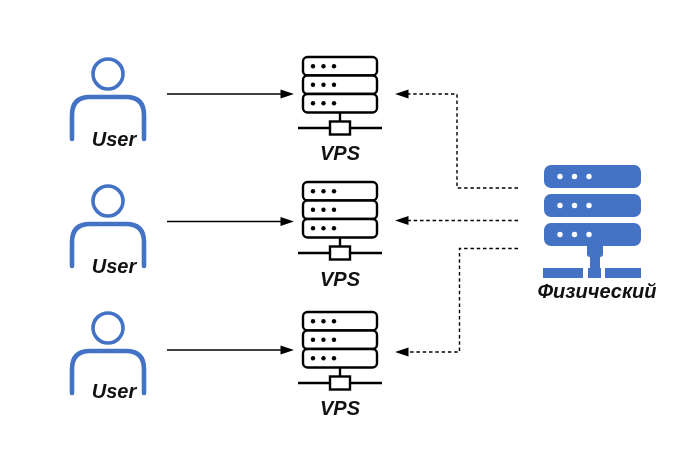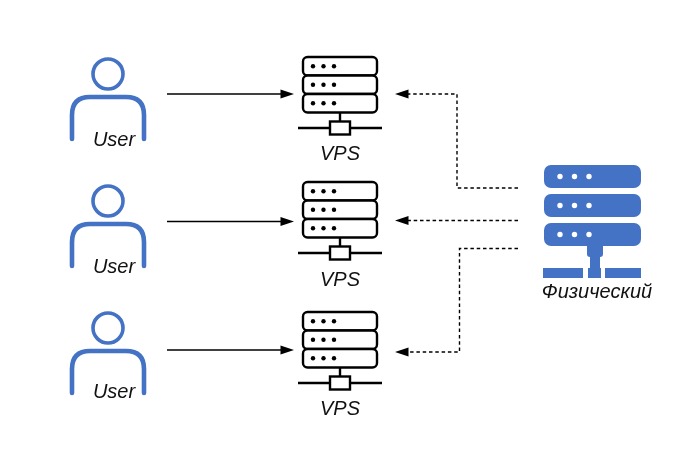--- a/index.html
+++ b/index.html
@@ -8,20 +8,21 @@
     --bg:#FFFFFF;
     --text:#111111;
   }
   html,body{margin:0;padding:0;background:#fff;}
   .canvas{
     position:relative;
     width:699px;height:464px;
     background:var(--bg);
     font-family:"Liberation Sans",sans-serif;
     overflow:hidden;
+    font-weight:bold;
   }
   .node{position:absolute;}
   .label{
     position:absolute;
     font-style:italic;
     font-size:20px;
     line-height:23px;
     color:var(--text);
     text-align:center;
     white-space:nowrap;

